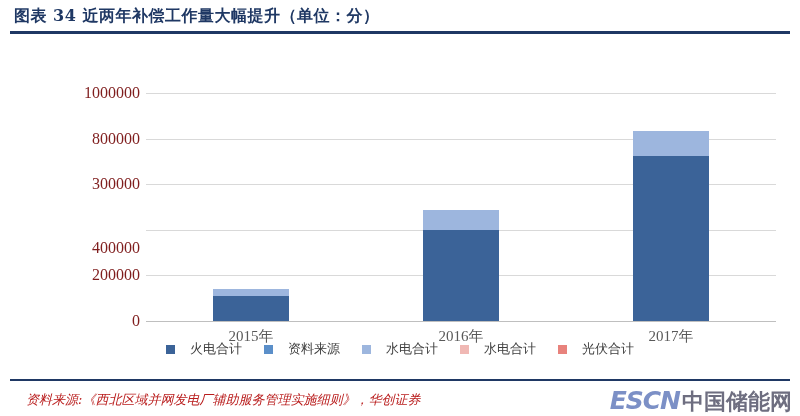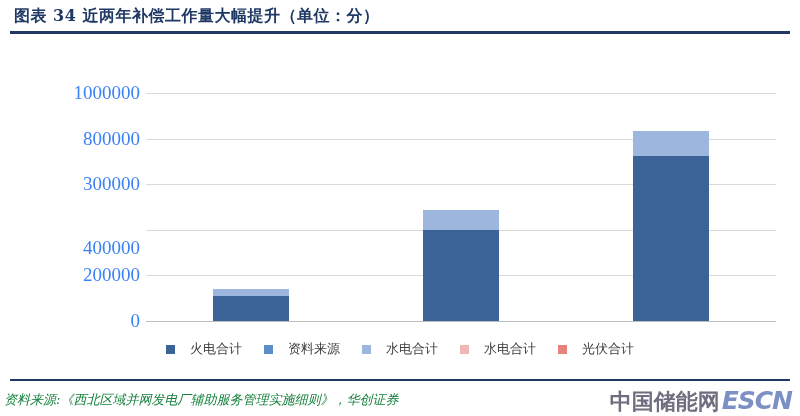--- a/index.html
+++ b/index.html
@@ -51,22 +51,22 @@
   #y-axis-labels {
     position: absolute;
     left: 30px; top: 53px;
     width: 110px;
     height: 228px;
   }
   .ytick {
     position: absolute;
     right: 0;
     transform: translateY(-50%);
-    font-size: 19px;
-    color: #3b82f6;
+    font-size: 16px;
+    color: #7f1d1d;
     font-family: "Liberation Serif", serif;
     white-space: nowrap;
   }
   #grid-area {
     position: absolute;
     left: 146px; top: 53px;
     width: 630px;
     height: 228px;
   }
   .gridline {
@@ -156,22 +156,22 @@
     left: 0; top: 384px;
     width: 800px;
     height: 32px;
     display: flex;
     align-items: center;
   }
   #footer-source {
     font-family: "DejaVu Serif", "Liberation Serif", serif;
     font-size: 13px;
     font-style: italic;
-    color: #15803d;
-    padding-left: 4px;
+    color: #b91c1c;
+    padding-left: 26px;
     white-space: nowrap;
   }
   #watermark {
     position: absolute;
     right: 8px;
     top: 386px;
     display: flex;
     align-items: baseline;
     gap: 2px;
   }
@@ -220,20 +220,25 @@
       <div class="bar-group" style="left: 277px;">
         <div class="seg" title="火电合计: 400000" style="height: 91.2px; background: rgb(59, 99, 152);"></div>
         <div class="seg" title="燃气合计: 85000" style="height: 19.38px; background: rgb(157, 182, 222);"></div>
       </div>
       <div class="bar-group" style="left: 487px;">
         <div class="seg" title="火电合计: 725000" style="height: 165.3px; background: rgb(59, 99, 152);"></div>
         <div class="seg" title="燃气合计: 110000" style="height: 25.08px; background: rgb(157, 182, 222);"></div>
       </div>
     </div>
   <div id="axis-line"></div>
+  <div id="x-axis-labels">
+      <div class="xtick" style="left: 105px;">2015年</div>
+      <div class="xtick" style="left: 315px;">2016年</div>
+      <div class="xtick" style="left: 525px;">2017年</div>
+    </div>
 </div>
 
 <div id="legend">
     <div class="legend-item">
       <span class="legend-swatch" style="background: rgb(59, 99, 152);"></span>
       <span class="legend-label">火电合计</span>
     </div>
     <div class="legend-item">
       <span class="legend-swatch" style="background: rgb(91, 143, 201);"></span>
       <span class="legend-label">资料来源</span>
@@ -250,15 +255,15 @@
       <span class="legend-swatch" style="background: rgb(232, 130, 124);"></span>
       <span class="legend-label">光伏合计</span>
     </div>
   </div>
 
 <div id="footer-rule"></div>
 <div id="footer">
   <span id="footer-source">资料来源:《西北区域并网发电厂辅助服务管理实施细则》，华创证券</span>
 </div>
 <div id="watermark">
+  <span id="watermark-escn">ESCN</span>
   <span id="watermark-cn">中国储能网</span>
-  <span id="watermark-escn">ESCN</span>
 </div>
 
 </body></html>

